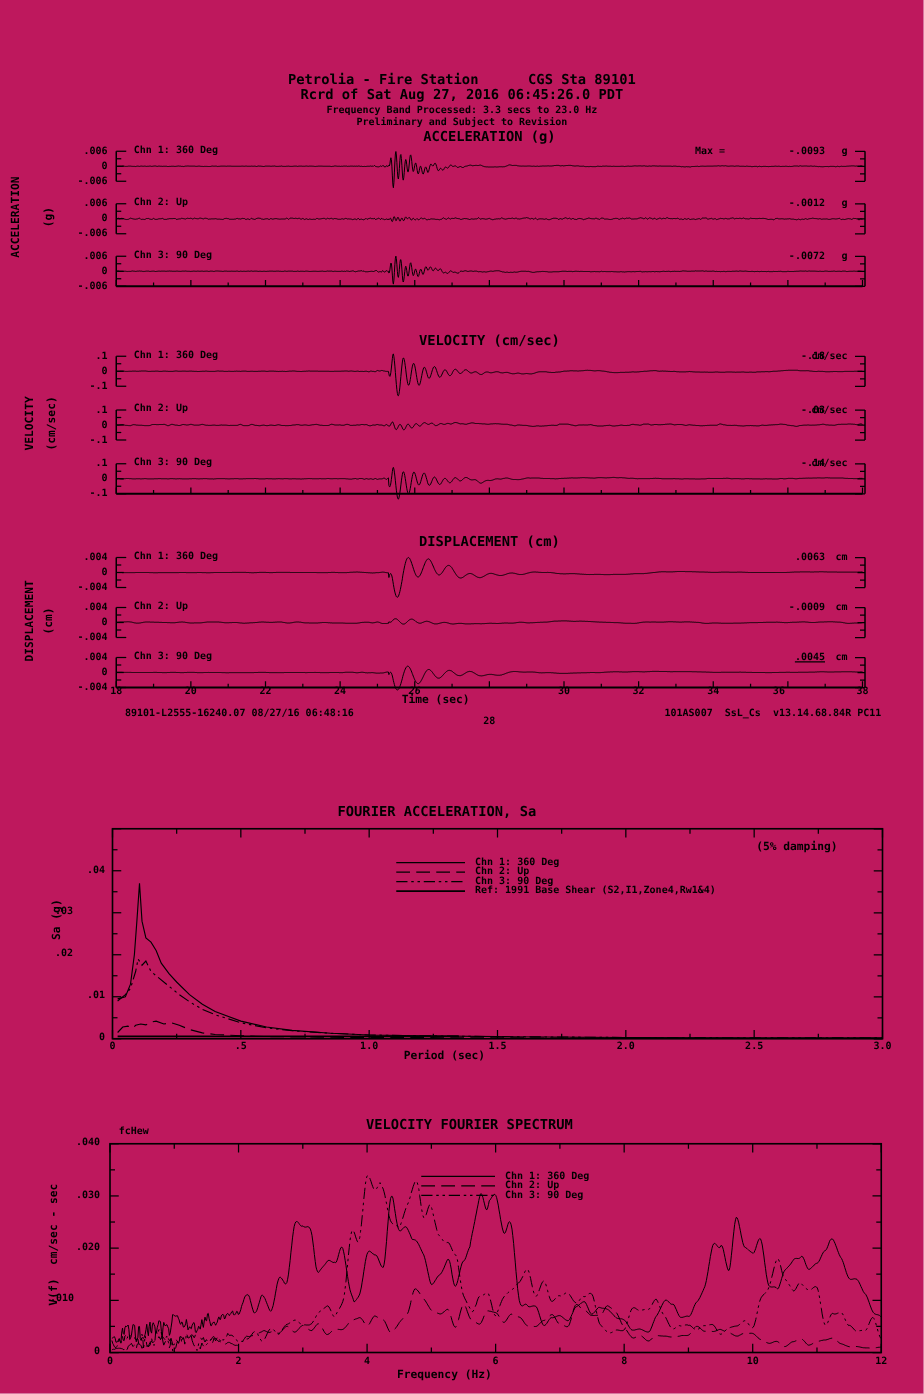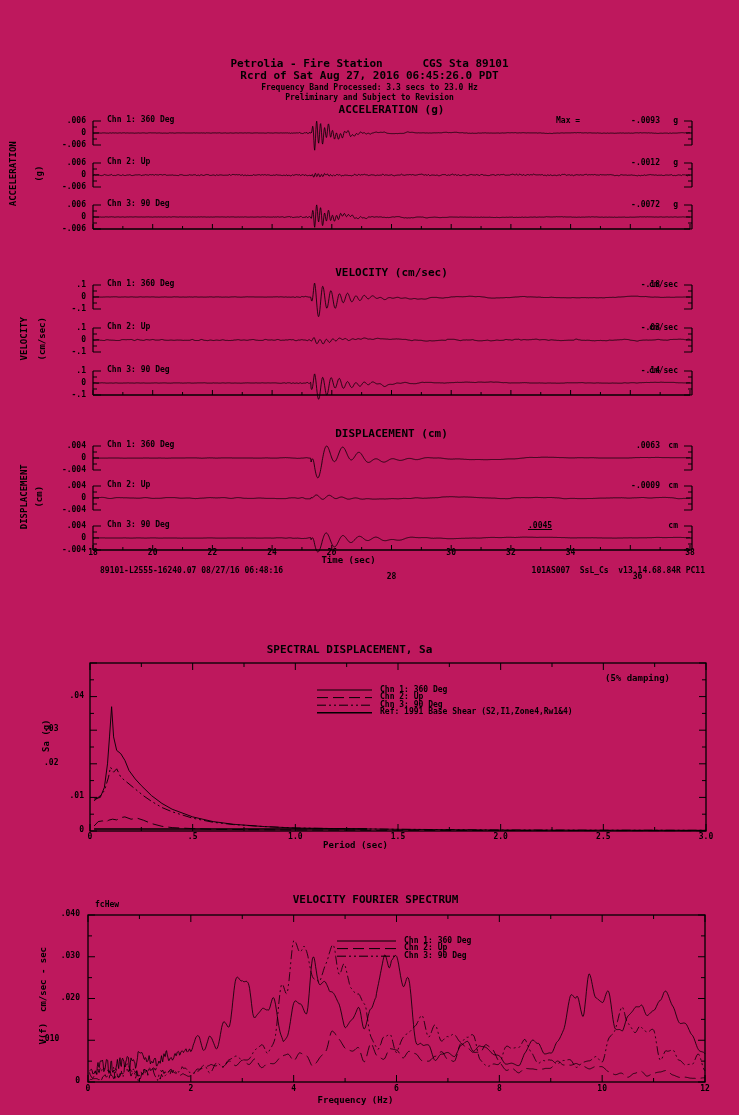--- a/index.html
+++ b/index.html
@@ -325,21 +325,21 @@
   <div class="txt rot f9" style="left:-20px;top:169px;width:120px">(g)</div>
   <div class="txt rot f9" style="left:-35px;top:334px;width:120px">VELOCITY</div>
   <div class="txt rot f9" style="left:-17px;top:334px;width:120px">(cm/sec)</div>
   <div class="txt rot f9" style="left:-35px;top:492px;width:120px">DISPLACEMENT</div>
   <div class="txt rot f9" style="left:-20px;top:492px;width:120px">(cm)</div>
 
   <div class="txt ctr f9" style="left:50px;top:556px;width:597px">Time (sec)</div>
   <div class="txt f8" style="left:100px;top:567px">89101-L2555-16240.07 08/27/16 06:48:16</div>
   <div class="txt rt f8" style="left:455px;top:567px;width:250px">101AS007  SsL_Cs  v13.14.68.84R PC11</div>
 
-  <div class="txt ctr f11" style="left:51px;top:644px;width:597px">SPECTRAL DISPLACEMENT, Sa</div>
+  <div class="txt ctr f11" style="left:51px;top:644px;width:597px">FOURIER ACCELERATION, Sa</div>
   <div class="txt rt f9" style="left:520px;top:674px;width:150px">(5% damping)</div>
   <div class="txt rot f9" style="left:-13px;top:731px;width:120px">Sa (g)</div>
   <div class="txt ctr f9" style="left:57px;top:841px;width:597px">Period (sec)</div>
 
   <div class="txt ctr f11" style="left:77px;top:894px;width:597px">VELOCITY FOURIER SPECTRUM</div>
   <div class="txt f8" style="left:95px;top:901px">fcHew</div>
   <div class="txt rot f9" style="left:-36px;top:991px;width:160px">V(f)  cm/sec - sec</div>
   <div class="txt ctr f9" style="left:57px;top:1096px;width:597px">Frequency (Hz)</div>
 
 <div class="txt f8" style="left: 46px; top: 116.5px; width: 40px; text-align: right;">.006</div>
@@ -388,32 +388,32 @@
     <div class="txt f8" style="left: 46px; top: 481.5px; width: 40px; text-align: right;">.004</div>
     <div class="txt f8" style="left: 46px; top: 493.5px; width: 40px; text-align: right;">0</div>
     <div class="txt f8" style="left: 46px; top: 505.5px; width: 40px; text-align: right;">-.004</div>
     <div class="txt f8" style="left: 107px; top: 481px;">Chn 2: Up</div>
     <div class="txt f8" style="left: 560px; top: 482px; width: 100px; text-align: right;">-.0009</div>
     <div class="txt f8" style="left: 638px; top: 482px; width: 40px; text-align: right;">cm</div>
     <div class="txt f8" style="left: 46px; top: 521.5px; width: 40px; text-align: right;">.004</div>
     <div class="txt f8" style="left: 46px; top: 533.5px; width: 40px; text-align: right;">0</div>
     <div class="txt f8" style="left: 46px; top: 545.5px; width: 40px; text-align: right;">-.004</div>
     <div class="txt f8" style="left: 107px; top: 521px;">Chn 3: 90 Deg</div>
-    <div class="txt f8" style="left: 528px; top: 522px; width: 100px; text-align: left; text-decoration: underline;">.0045</div>
+    <div class="txt f8" style="left: 560px; top: 522px; width: 100px; text-align: right; text-decoration: underline;">.0045</div>
     <div class="txt f8" style="left: 638px; top: 522px; width: 40px; text-align: right;">cm</div>
     <div class="txt f8" style="left: 81px; top: 549px; width: 24px; text-align: center;">18</div>
     <div class="txt f8" style="left: 140.7px; top: 549px; width: 24px; text-align: center;">20</div>
     <div class="txt f8" style="left: 200.4px; top: 549px; width: 24px; text-align: center;">22</div>
     <div class="txt f8" style="left: 260.1px; top: 549px; width: 24px; text-align: center;">24</div>
     <div class="txt f8" style="left: 319.8px; top: 549px; width: 24px; text-align: center; font-style: italic;">26</div>
     <div class="txt f8" style="left: 379.5px; top: 549px; width: 24px; text-align: center; margin-top: 24px;">28</div>
     <div class="txt f8" style="left: 439.2px; top: 549px; width: 24px; text-align: center;">30</div>
     <div class="txt f8" style="left: 498.9px; top: 549px; width: 24px; text-align: center;">32</div>
     <div class="txt f8" style="left: 558.6px; top: 549px; width: 24px; text-align: center;">34</div>
-    <div class="txt f8" style="left: 618.3px; top: 549px; width: 24px; text-align: right; margin-top: 24px;">36</div>
+    <div class="txt f8" style="left: 618.3px; top: 549px; width: 24px; text-align: left;">36</div>
     <div class="txt f8" style="left: 678px; top: 549px; width: 24px; text-align: center;">38</div>
     <div class="txt f8" style="left: 44px; top: 691.6px; width: 40px; text-align: right;">.04</div>
     <div class="txt f8" style="left: 44px; top: 725.2px; width: 40px; text-align: left;">.03</div>
     <div class="txt f8" style="left: 44px; top: 758.8px; width: 40px; text-align: left;">.02</div>
     <div class="txt f8" style="left: 44px; top: 792.4px; width: 40px; text-align: right;">.01</div>
     <div class="txt f8" style="left: 44px; top: 826px; width: 40px; text-align: right;">0</div>
     <div class="txt f8" style="left: 76px; top: 833px; width: 28px; text-align: center;">0</div>
     <div class="txt f8" style="left: 178.667px; top: 833px; width: 28px; text-align: center;">.5</div>
     <div class="txt f8" style="left: 281.333px; top: 833px; width: 28px; text-align: center;">1.0</div>
     <div class="txt f8" style="left: 384px; top: 833px; width: 28px; text-align: center;">1.5</div>

